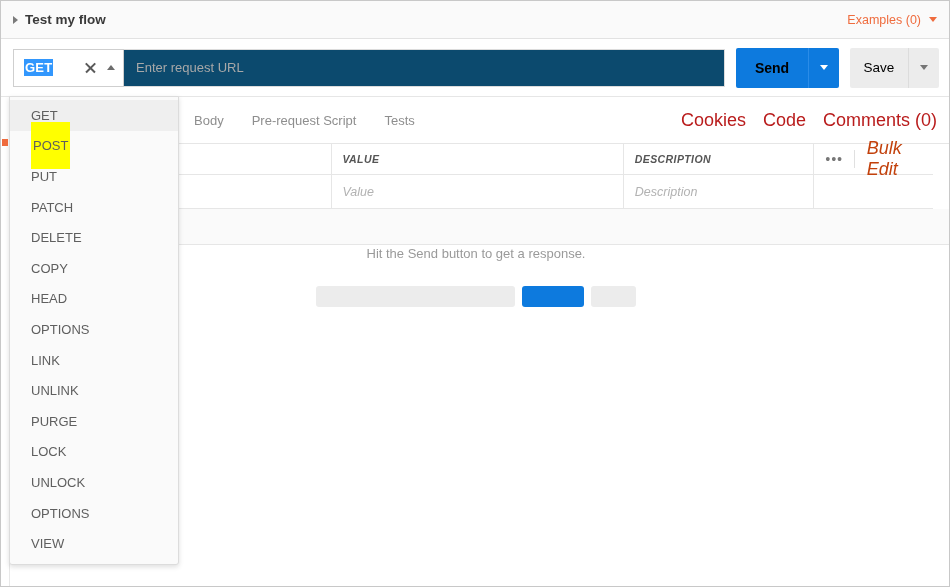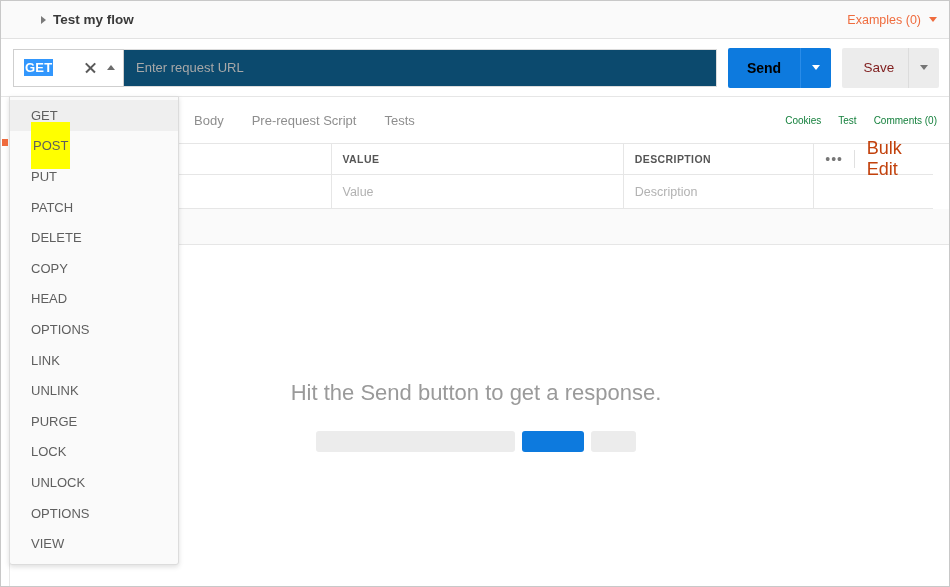--- a/index.html
+++ b/index.html
@@ -35,21 +35,20 @@
     justify-content: space-between;
     padding: 0 14px 0 12px;
   }
   .req-title {
     display: flex;
     align-items: center;
     gap: 7px;
     font-size: 13.5px;
     color: #3a3a3a;
     font-weight: bold;
-    margin-left: 28px;
   }
   .tri-right {
     width: 0; height: 0;
     border-left: 5px solid #7b7b7b;
     border-top: 4px solid transparent;
     border-bottom: 4px solid transparent;
   }
   .examples-link {
     display: flex;
     align-items: center;
@@ -171,29 +170,28 @@
     border-left: 4.5px solid transparent;
     border-right: 4.5px solid transparent;
   }
   .save-group {
     display: flex;
     margin-left: 11px;
     height: 40px;
   }
   .save-btn {
     background: #ececec;
-    color: #7f1d1d;
+    color: #000000;
     font-size: 13.5px;
     display: flex;
     align-items: center;
     justify-content: center;
     width: 58px;
     cursor: pointer;
     border-radius: 2px 0 0 2px;
-    padding-left: 8px;
   }
   .save-caret {
     background: #ececec;
     width: 30px;
     display: flex;
     align-items: center;
     justify-content: center;
     border-left: 1px solid #dcdcdc;
     cursor: pointer;
     border-radius: 0 2px 2px 0;
@@ -230,35 +228,36 @@
     cursor: pointer;
     white-space: nowrap;
   }
   .tab-right {
     margin-left: auto;
     display: flex;
     align-items: center;
     gap: 17px;
   }
   .tab-right span {
-    font-size: 10px;
-    color: #15803d;
+    font-size: 18px;
+    color: #b91c1c;
     cursor: pointer;
   }
 
   
   .params-table {
     position: absolute;
     left: 0; top: 143px;
     width: 950px;
   }
   .tbl-head, .tbl-row {
     display: flex;
     box-sizing: border-box;
     width: 932px;
+    font-style: italic;
   }
   .tbl-head {
     height: 31px;
     border-bottom: 1px solid #e6e6e6;
   }
   .tbl-row {
     height: 34px;
     border-bottom: 1px solid #e6e6e6;
   }
   .cell {
@@ -323,22 +322,21 @@
     left: 0; top: 245px;
     width: 950px;
     height: 340px;
     background: #ffffff;
     display: flex;
     flex-direction: column;
     align-items: center;
     justify-content: flex-start;
   }
   .resp-msg {
-    margin-top: 134px;
-    font-size: 22px;
+    font-size: 13px;
     color: #9a9a9a;
   }
   .resp-bars {
     margin-top: 25px;
     display: flex;
     align-items: center;
     gap: 7px;
   }
   .bar-gray-lg {
     width: 199px; height: 21px;
@@ -452,21 +450,21 @@
   <div class="tabs-row">
     <div class="tab-list">
       <span class="tab-item">Authorization</span>
       <span class="tab-item">Headers</span>
       <span class="tab-item">Body</span>
       <span class="tab-item">Pre-request Script</span>
       <span class="tab-item">Tests</span>
     </div>
     <div class="tab-right">
       <span>Cookies</span>
-      <span>Test</span>
+      <span>Code</span>
       <span>Comments (0)</span>
     </div>
   </div>
 
   <div class="params-table">
     <div class="tbl-head">
       <div class="cell cell-key">
         <span class="th-label">KEY</span>
       </div>
       <div class="cell cell-val">

